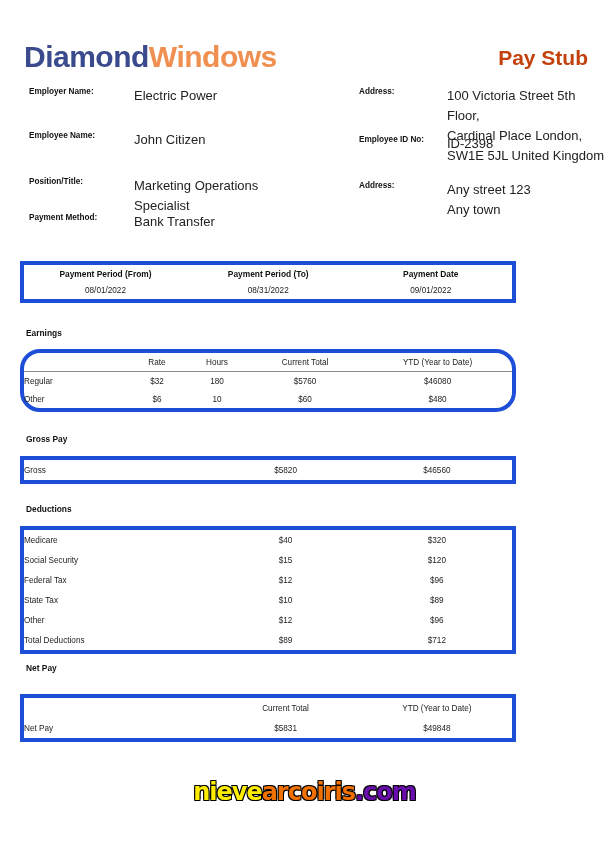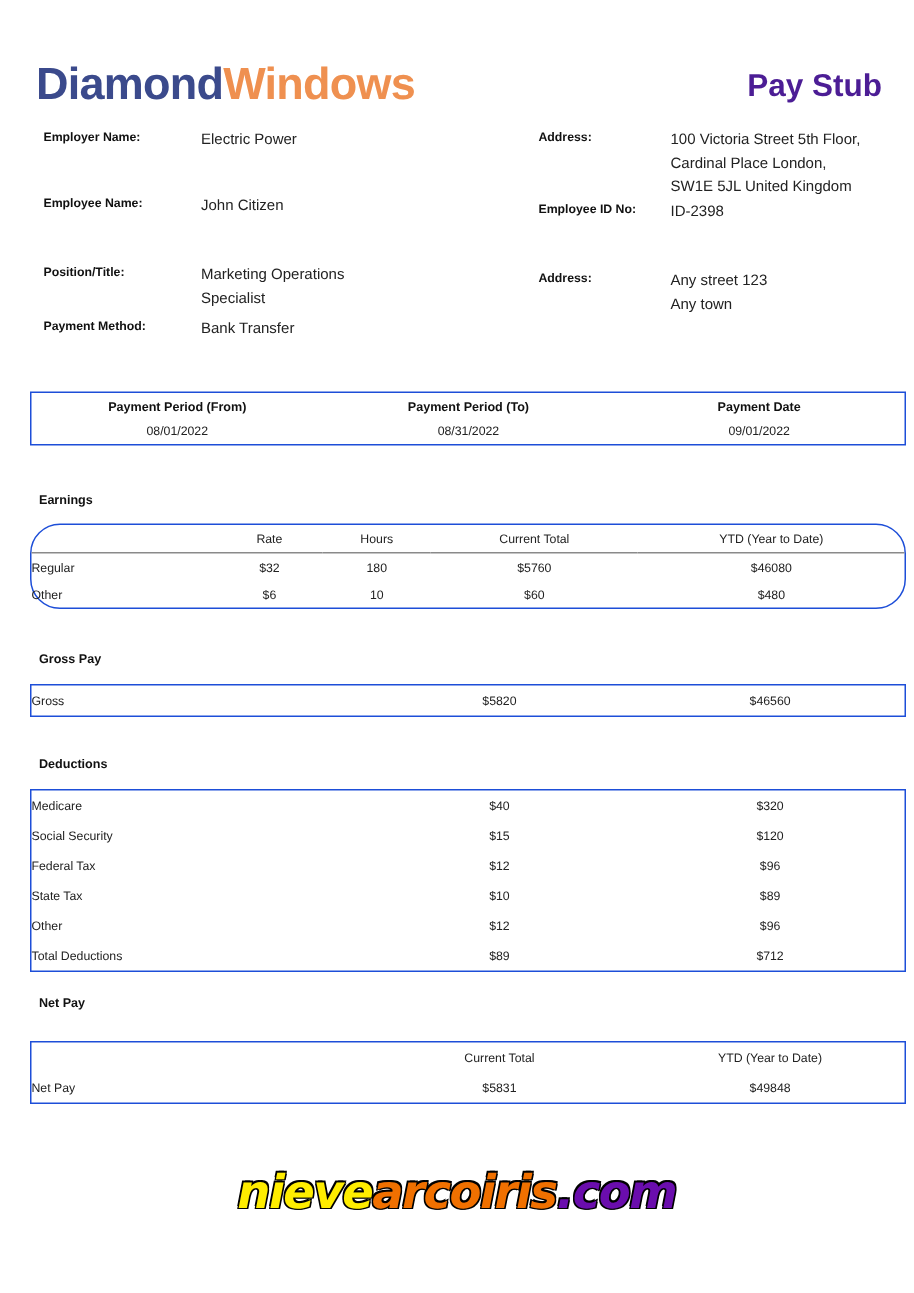--- a/index.html
+++ b/index.html
@@ -36,21 +36,21 @@
   }
   .logo .part-a { color: #3b4a8c; }
   .logo .part-b { color: #ef9050; }
 
   .paystub-title {
     position: absolute;
     right: 21px;
     top: 47px;
     font-size: 21px;
     font-weight: bold;
-    color: #4c1d95;
+    color: #c2410c;
     line-height: 1;
     white-space: nowrap;
   }
 
   
   .info-block {
     position: absolute;
     left: 0;
     top: 82px;
     width: 609px;
@@ -63,21 +63,21 @@
   .info-label {
     position: absolute;
     font-size: 8.2px;
     font-weight: bold;
     color: #111;
     white-space: nowrap;
     line-height: 1.5;
   }
   .info-value {
     position: absolute;
-    font-size: 10px;
+    font-size: 13px;
     font-weight: normal;
     color: #222;
     line-height: 1.55;
     white-space: pre-line;
   }
   .col-left .info-label { left: 9px; margin-left: 20px; }
   .col-left .info-value { left: 134px; }
   .col-right .info-label { left: 347px; margin-left: 12px; }
   .col-right .info-value { left: 447px; }
 
@@ -88,22 +88,22 @@
     font-size: 8.4px;
     font-weight: bold;
     color: #111;
     white-space: nowrap;
   }
 
   
   .tbl {
     position: absolute;
     left: 20px;
-    width: 584px;
-    border: 1px solid #1d4ed8;
+    width: 496px;
+    border: 4px solid #1d4ed8;
     box-sizing: border-box;
     background: #fff;
   }
   .tbl table {
     width: 100%;
     border-collapse: collapse;
     table-layout: fixed;
   }
   .tbl td, .tbl th {
     font-size: 8.2px;
@@ -141,23 +141,22 @@
   #tbl-netpay { top: 694px; }
   #tbl-netpay td { height: 20px; }
 
   
   .footer-mark {
     position: absolute;
     left: 0;
     top: 780px;
     width: 609px;
     text-align: center;
-    font-size: 31px;
-    font-weight: bold;
-    font-style: italic;
+    font-size: 24px;
+    font-weight: bold;
     letter-spacing: -1px;
     line-height: 1;
     white-space: nowrap;
     font-family: "DejaVu Sans", sans-serif;
   }
   .footer-mark span {
     -webkit-text-stroke: 1.1px #000;
     paint-order: stroke fill;
     text-shadow:
       -1px -1px 0 #000,  1px -1px 0 #000,

